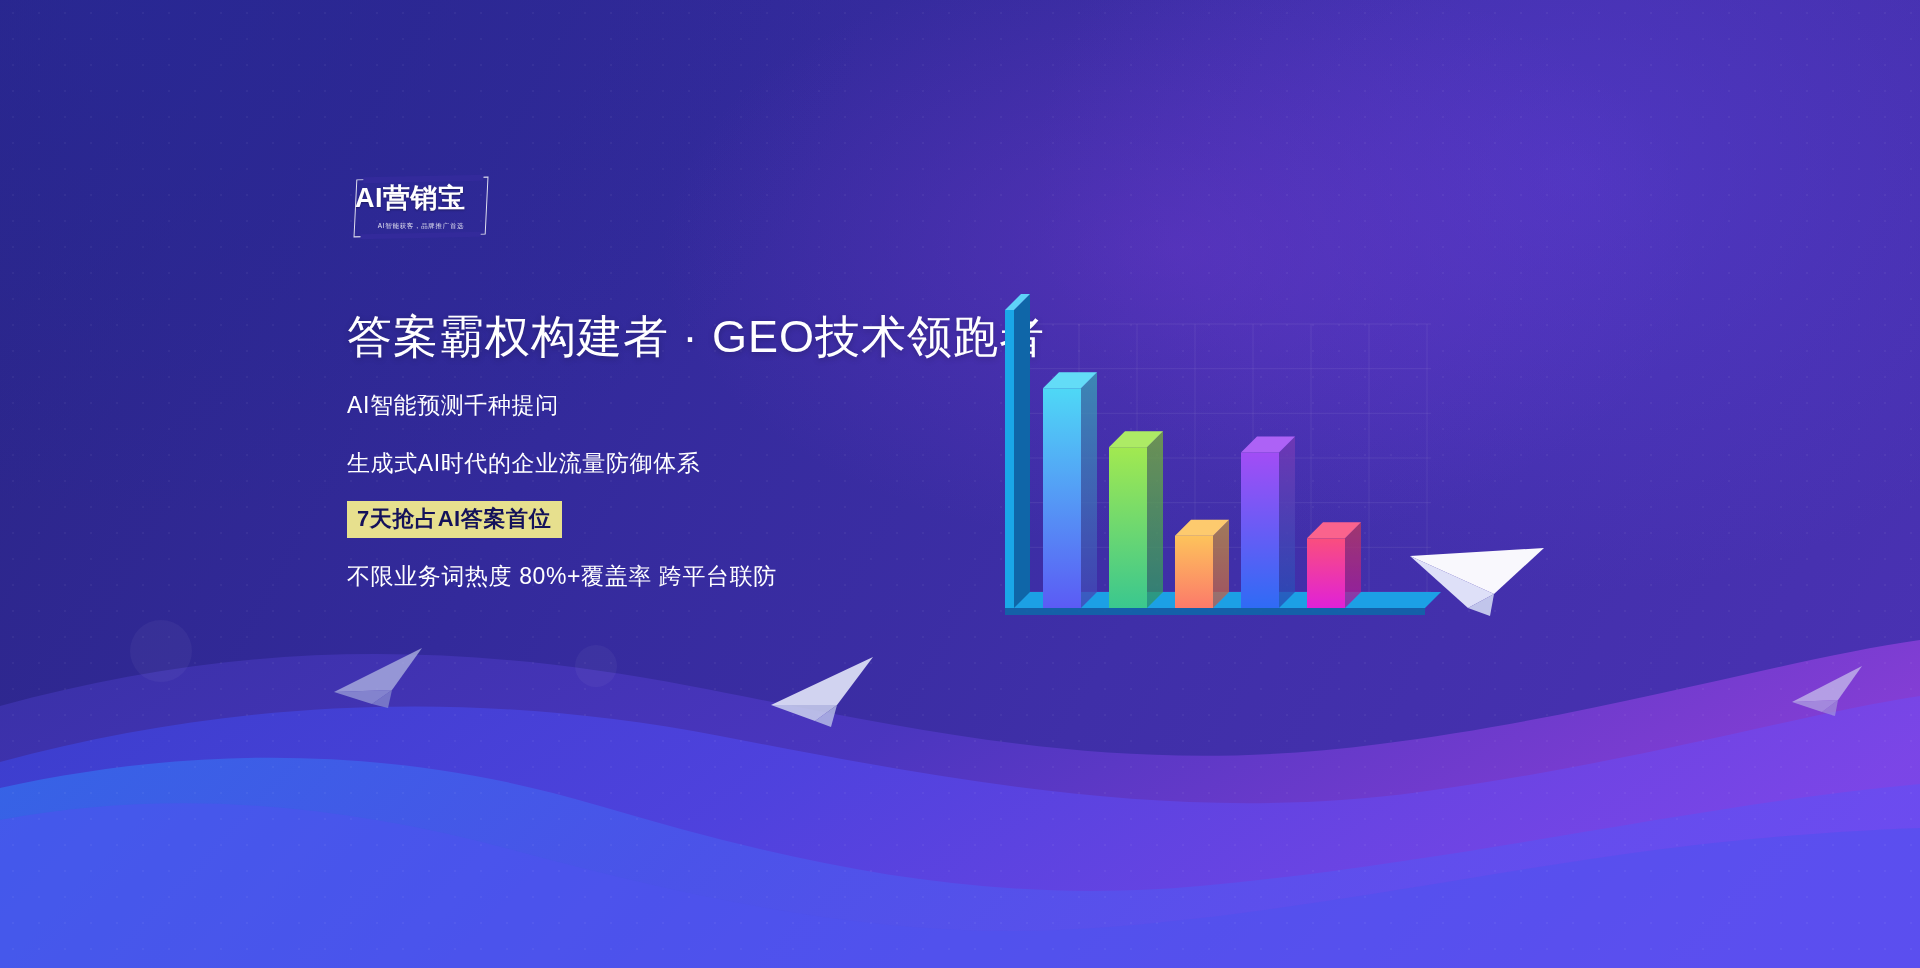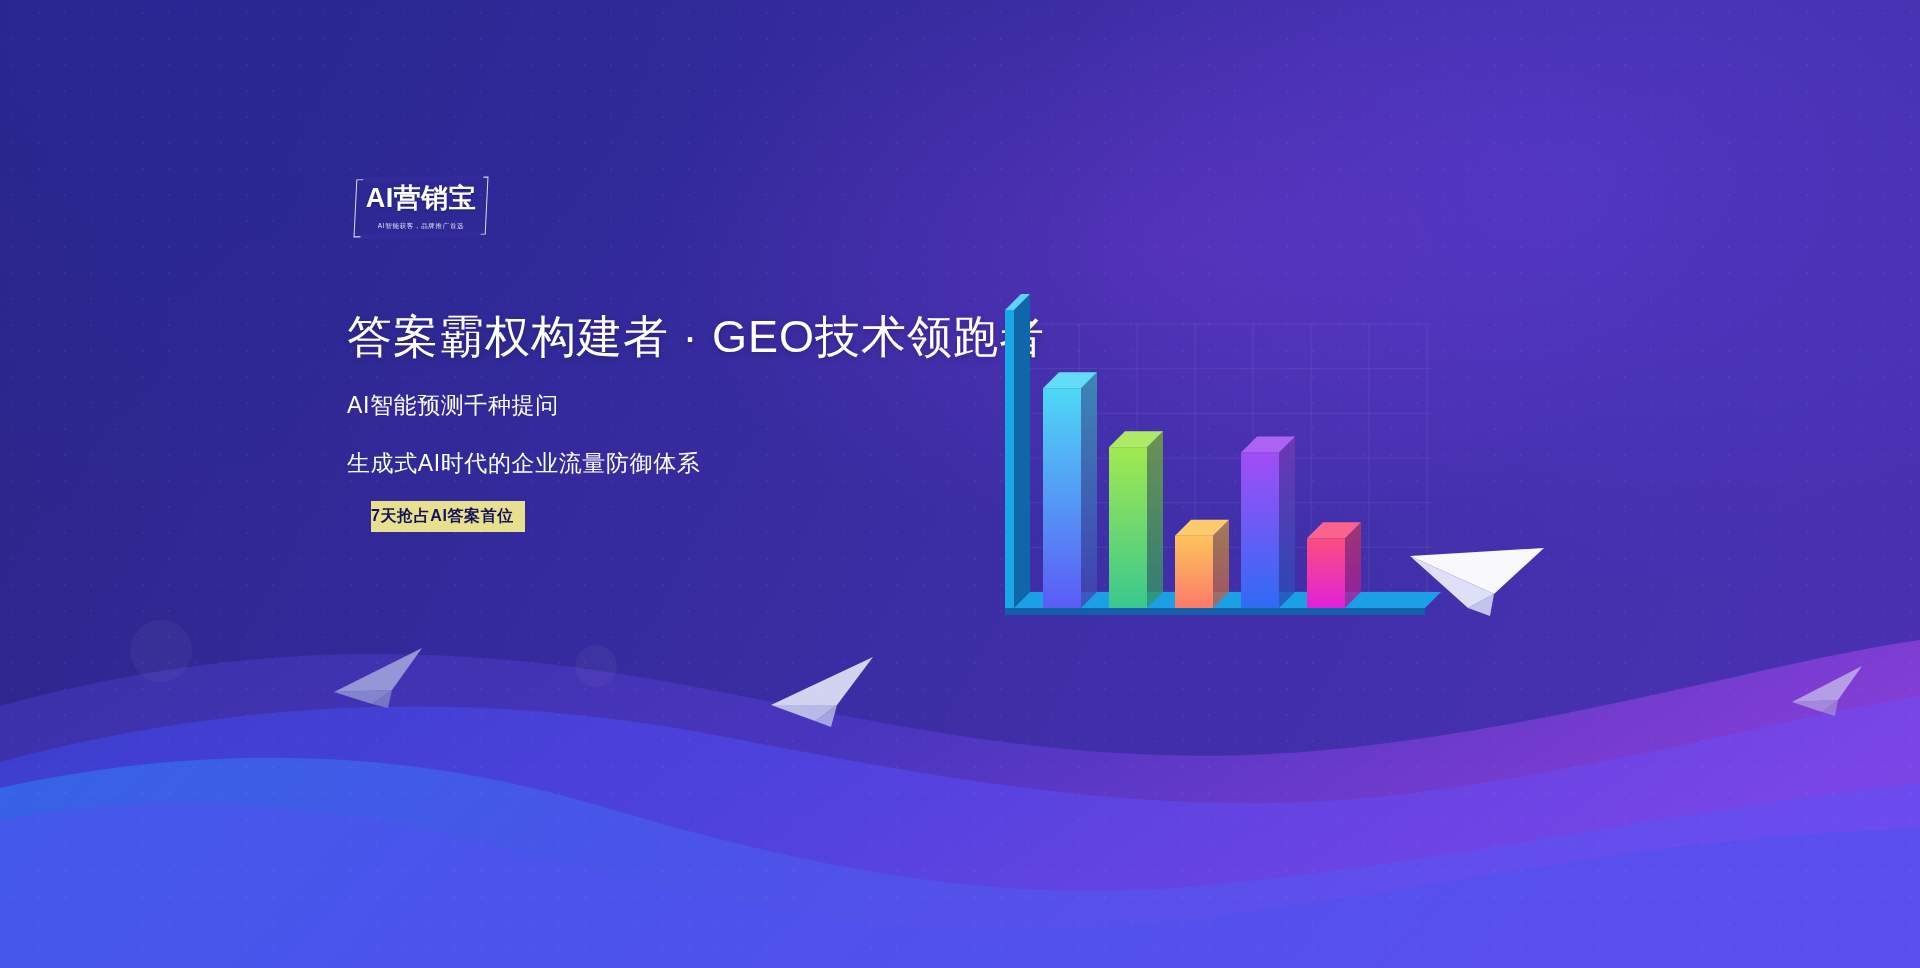--- a/index.html
+++ b/index.html
@@ -37,21 +37,20 @@
     border:1.5px solid rgba(255,255,255,0.85);
     transform:skewX(-4deg) rotate(-1.2deg);
   }
   #logo .frame::before, #logo .frame::after {
     content:""; position:absolute; background:#332a9b;
   }
   #logo .frame::before { left:6px; top:-3px; width:120px; height:6px; }
   #logo .frame::after  { left:6px; bottom:-3px; width:120px; height:5px; }
   #logo .wordmark {
     position:absolute; left:0; right:0; top:7px;
-    text-align:center;
     font-size:27px; font-weight:bold; color:#ffffff;
     letter-spacing:0.5px; line-height:1;
     text-shadow:0 1px 2px rgba(0,0,0,0.35);
     white-space:nowrap;
   }
   #logo .tagline {
     position:absolute; left:0; right:0; bottom:7px;
     text-align:center;
     font-size:7px; color:rgba(255,255,255,0.88);
     letter-spacing:0.8px; line-height:1;
@@ -69,24 +68,23 @@
     font-size:23px; color:#ffffff; letter-spacing:0.6px;
     white-space:nowrap; line-height:1;
   }
   #sub1 { margin-top:35px; }
   #sub2 { margin-top:31px; }
   #highlight-wrap { margin-top:26px; }
   #highlight {
     display:inline-block;
     background:#e7e08e;
     color:#14125a;
-    font-size:16px; font-weight:bold; letter-spacing:0.6px;
-    padding:7px 11px 8px 0; line-height:1;
+    font-size:22px; font-weight:bold; letter-spacing:0.6px;
+    padding:7px 11px 8px 10px; line-height:1;
     white-space:nowrap;
-    margin-left:24px;
   }
   #sub4 { margin-top:27px; font-size:23px; }
   
   #chart { position:absolute; left:975px; top:290px; width:470px; height:370px; }
   #chart-grid { position:absolute; left:0; top:0; width:470px; height:370px; }
   #bars { position:absolute; left:0; top:0; width:470px; height:370px; }
   
   .plane { position:absolute; }
 </style>
 </head>
@@ -141,20 +139,21 @@
     <div class="tagline">AI智能获客，品牌推广首选</div>
   </div>
 
   <div id="copy">
     <div id="headline">答案霸权构建者 · GEO技术领跑者</div>
     <div class="subline" id="sub2">AI智能预测千种提问</div>
     <div class="subline" id="sub1">生成式AI时代的企业流量防御体系</div>
     <div id="highlight-wrap">
       <span id="highlight">7天抢占AI答案首位</span>
     </div>
+    <div class="subline" id="sub4">不限业务词热度 80%+覆盖率 跨平台联防</div>
   </div>
 
   <div id="chart">
     <svg id="chart-grid" viewBox="0 0 470 370" preserveAspectRatio="none">
         <line x1="46" y1="302" x2="456" y2="302" stroke="#ffffff" stroke-opacity="0.075" stroke-width="1"></line>
         <line x1="46" y1="257.3333333333333" x2="456" y2="257.3333333333333" stroke="#ffffff" stroke-opacity="0.075" stroke-width="1"></line>
         <line x1="46" y1="212.66666666666669" x2="456" y2="212.66666666666669" stroke="#ffffff" stroke-opacity="0.075" stroke-width="1"></line>
         <line x1="46" y1="168" x2="456" y2="168" stroke="#ffffff" stroke-opacity="0.075" stroke-width="1"></line>
         <line x1="46" y1="123.33333333333334" x2="456" y2="123.33333333333334" stroke="#ffffff" stroke-opacity="0.075" stroke-width="1"></line>
         <line x1="46" y1="78.66666666666669" x2="456" y2="78.66666666666669" stroke="#ffffff" stroke-opacity="0.075" stroke-width="1"></line>

